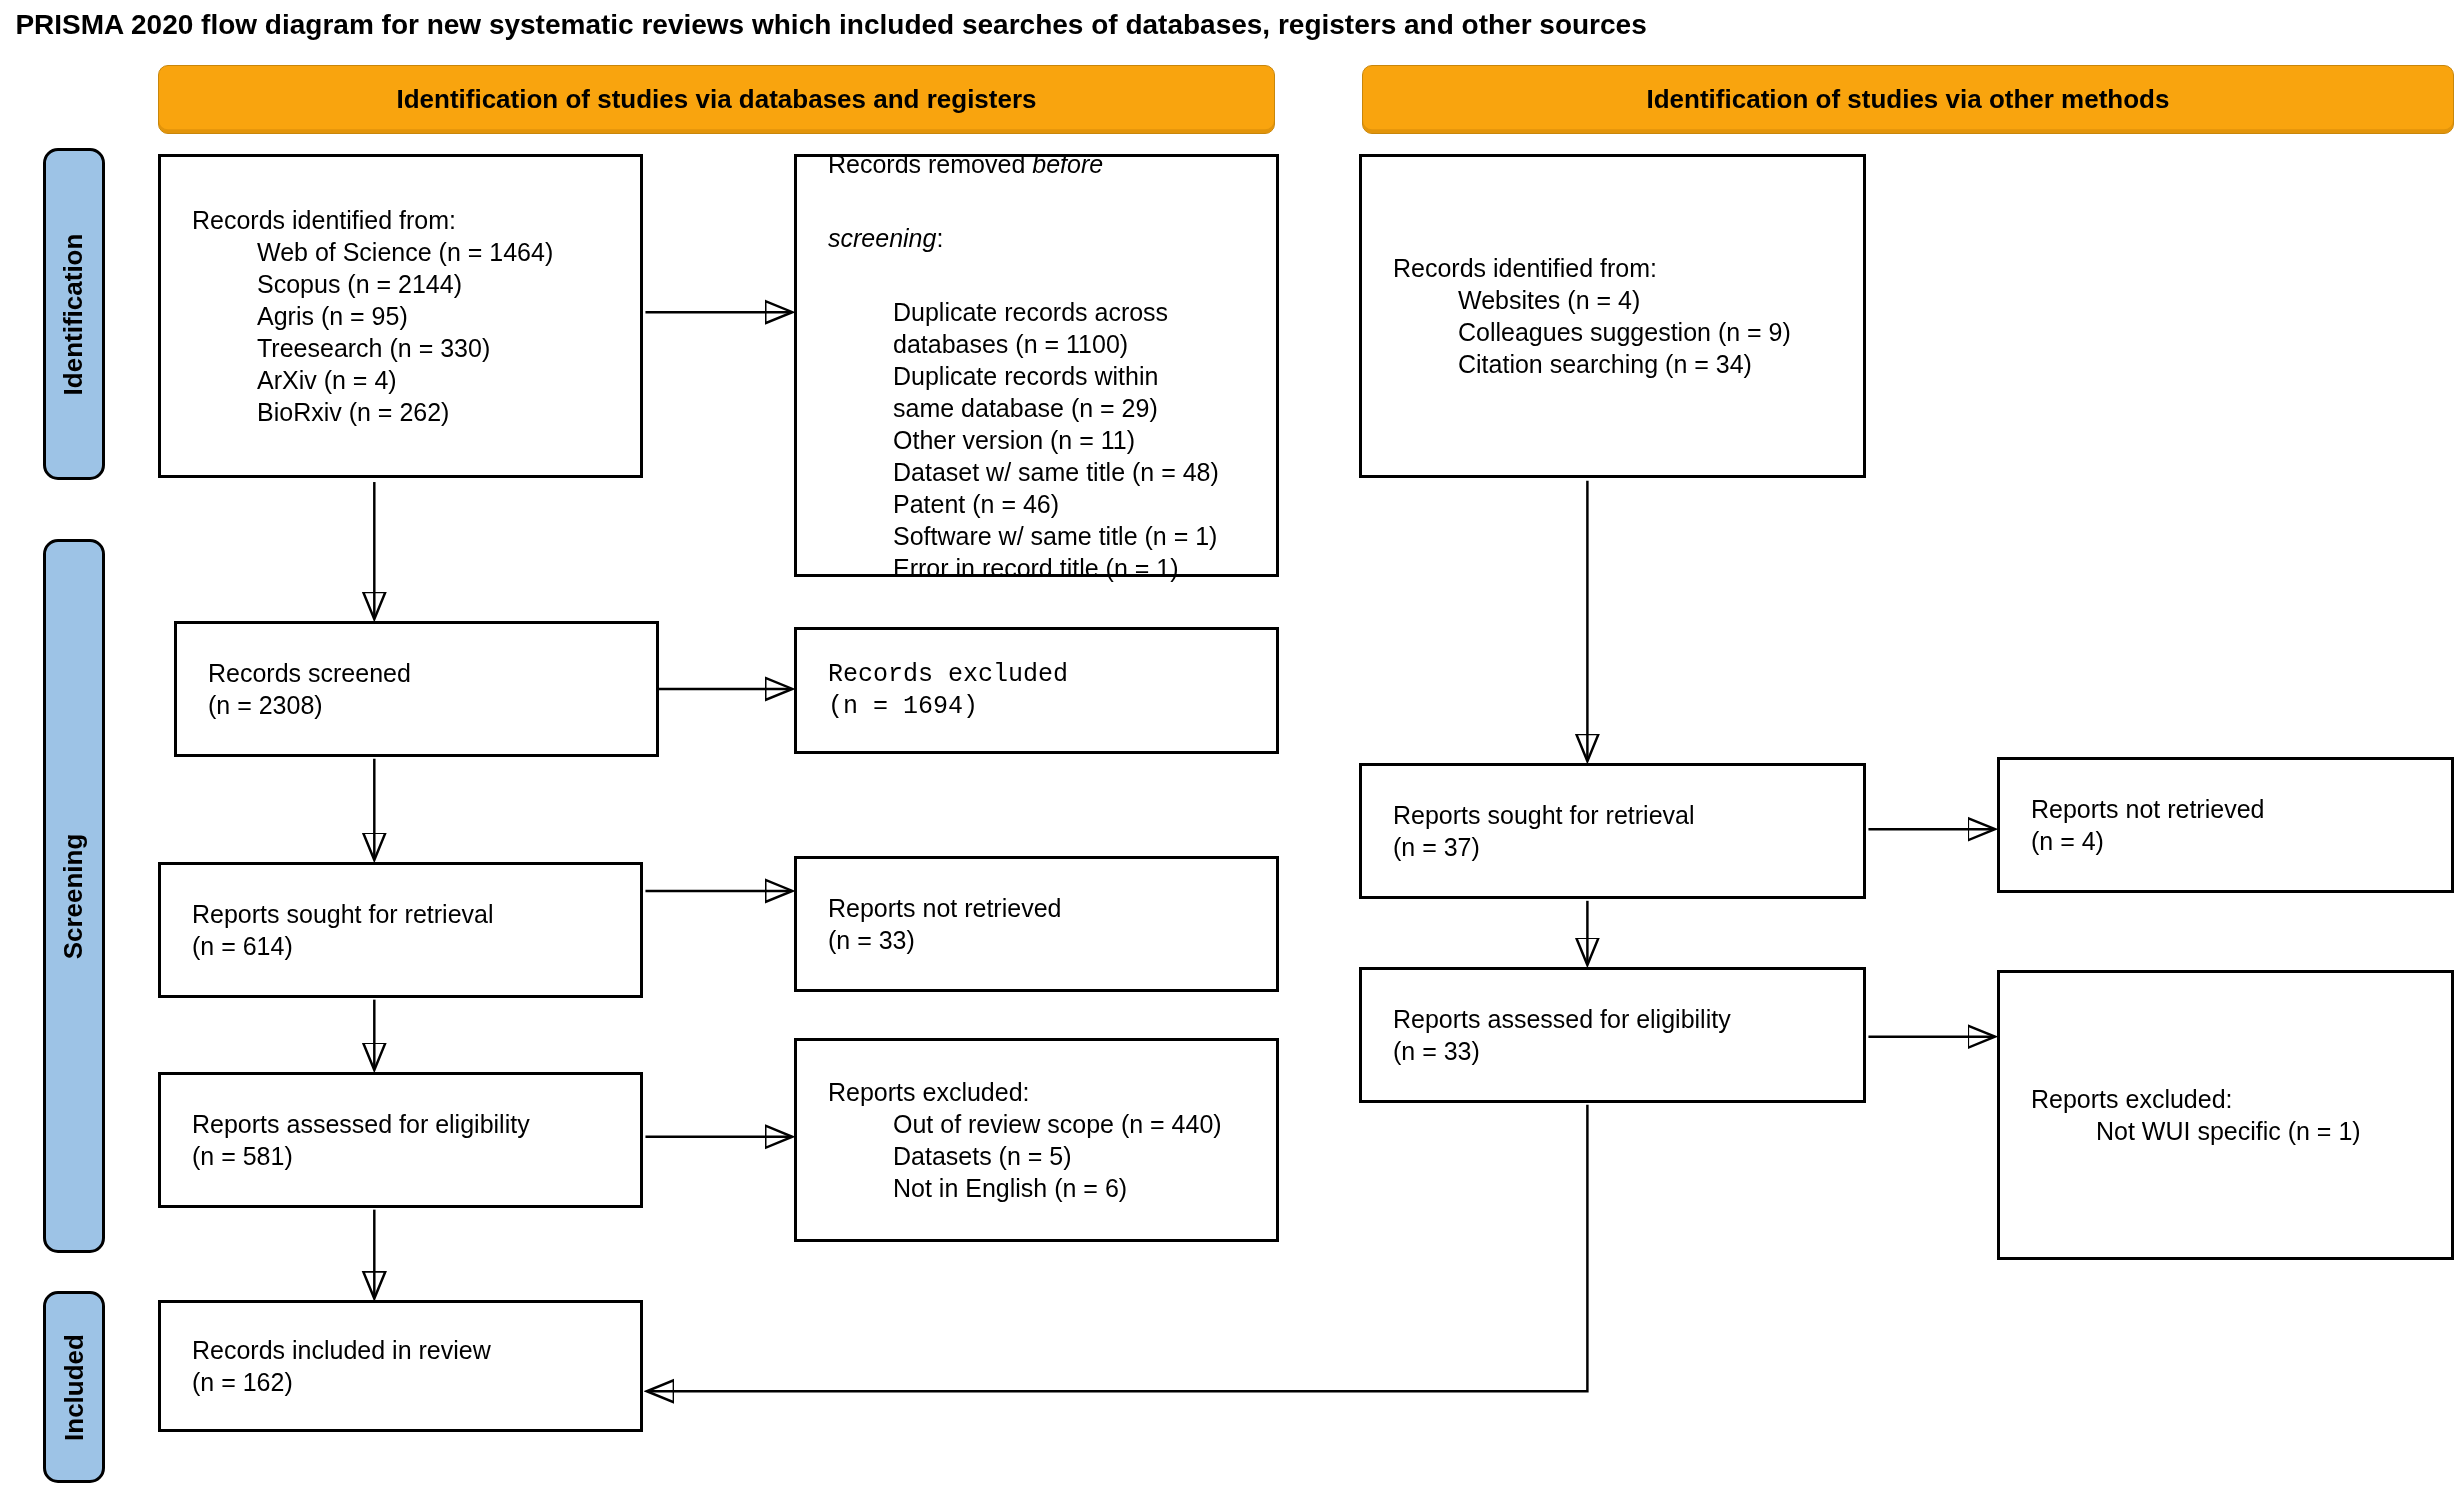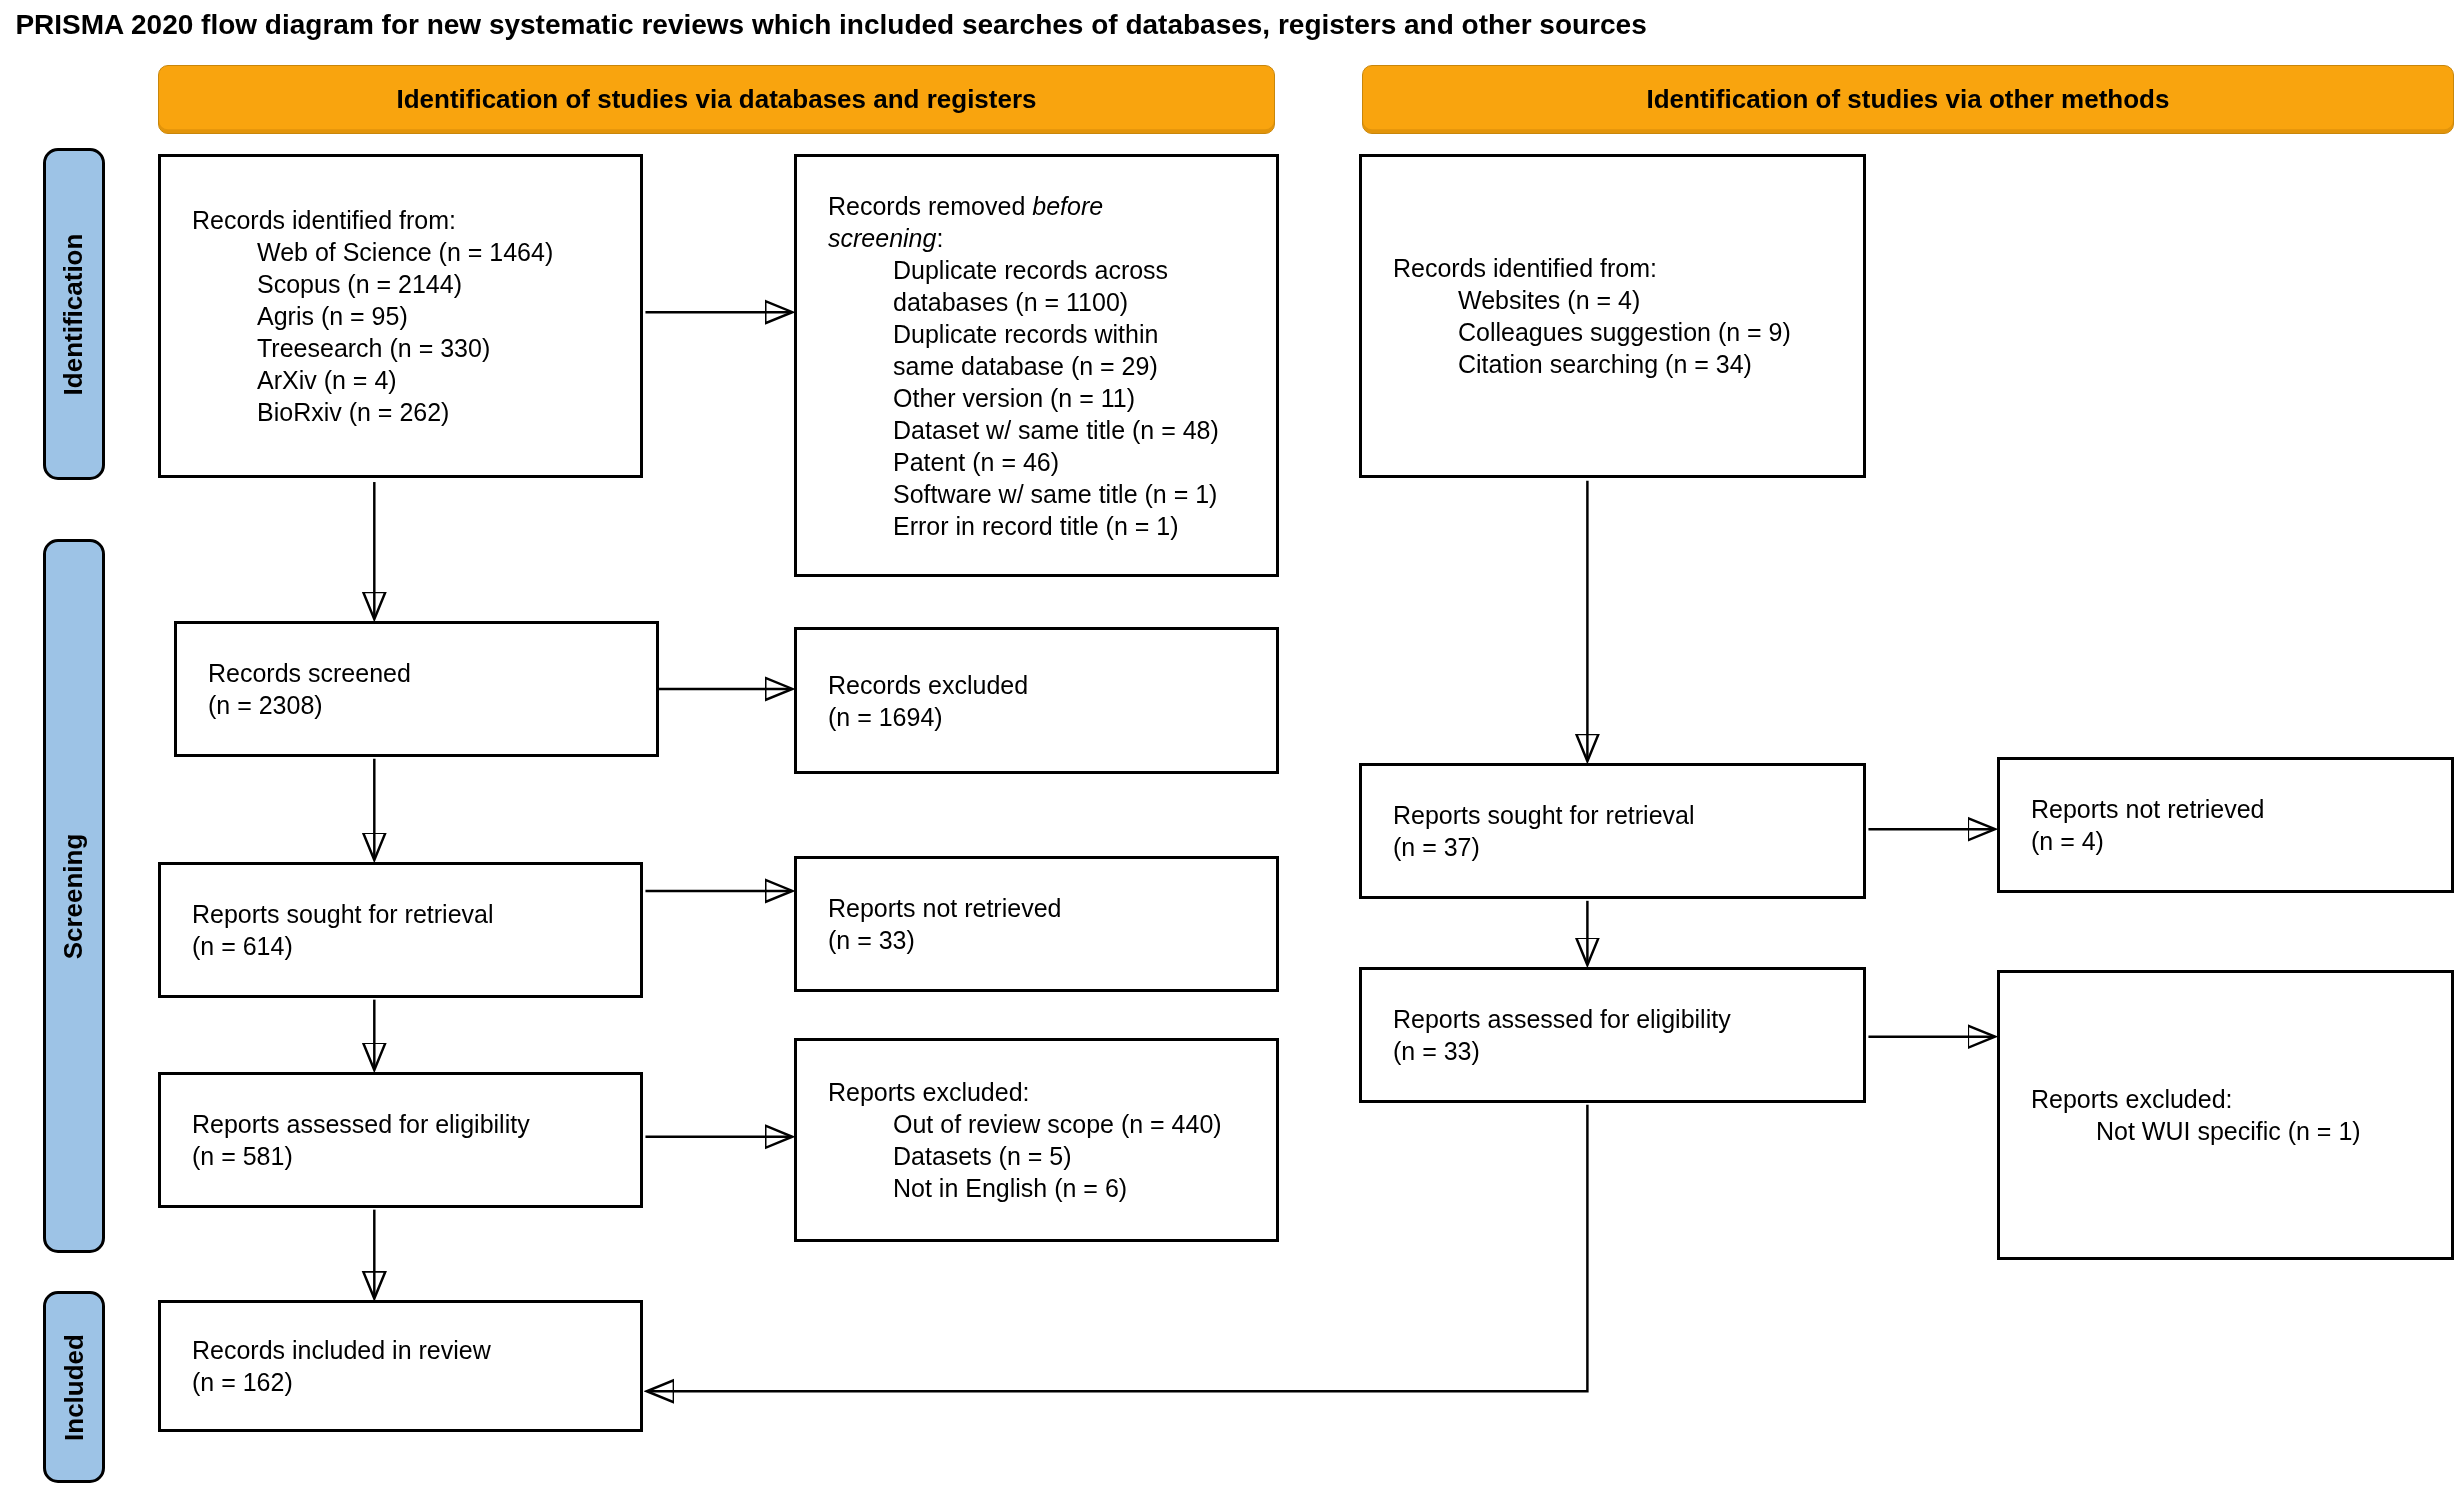--- a/index.html
+++ b/index.html
@@ -39,23 +39,23 @@
   .side-included { top:1291px; height:192px; }
   .box {
     position:absolute; box-sizing:border-box; background:#fff;
     border:3.1px solid var(--box-border);
     display:flex; flex-direction:column; justify-content:center;
     padding:7.4px 11px 7.4px 31px; font-size:25px; line-height:32px;
   }
   .box .line, .box .lead { white-space:normal; }
   .box .item { margin-left:65px; white-space:pre-line; }
   .b-identified-db   { left:158px;  top:154px;  width:485px; height:324px; }
-  .b-removed         { left:794px; top:154px;  width:485px; height:423px; }
+  .b-removed         { left:794px; top:154px;  width:485px; height:423px;gap:42px; }
   .b-screened        { left:158px;  top:621px; width:485px; height:136px;margin-left:16px; }
-  .b-excluded        { left:794px; top:627px; width:485px; height:147px; }
+  .b-excluded        { left:794px; top:627px; width:485px; height:127px;font-family:Liberation Mono, monospace; }
   .b-sought-db       { left:158px;  top:862px; width:485px; height:136px; }
   .b-notret-db       { left:794px; top:856px; width:485px; height:136px; }
   .b-assessed-db     { left:158px;  top:1072px; width:485px; height:136px; }
   .b-repexcl-db      { left:794px; top:1038px; width:485px; height:204px; }
   .b-identified-other{ left:1359px; top:154px;  width:507px; height:324px; }
   .b-sought-other    { left:1359px; top:763px; width:507px; height:136px; }
   .b-assessed-other  { left:1359px; top:967px; width:507px; height:136px; }
   .b-notret-other    { left:1997px; top:757px; width:457px; height:136px; }
   .b-repexcl-other   { left:1997px; top:970px; width:457px; height:290px; }
   .b-included        { left:158px;  top:1300px; width:485px; height:132px; }

